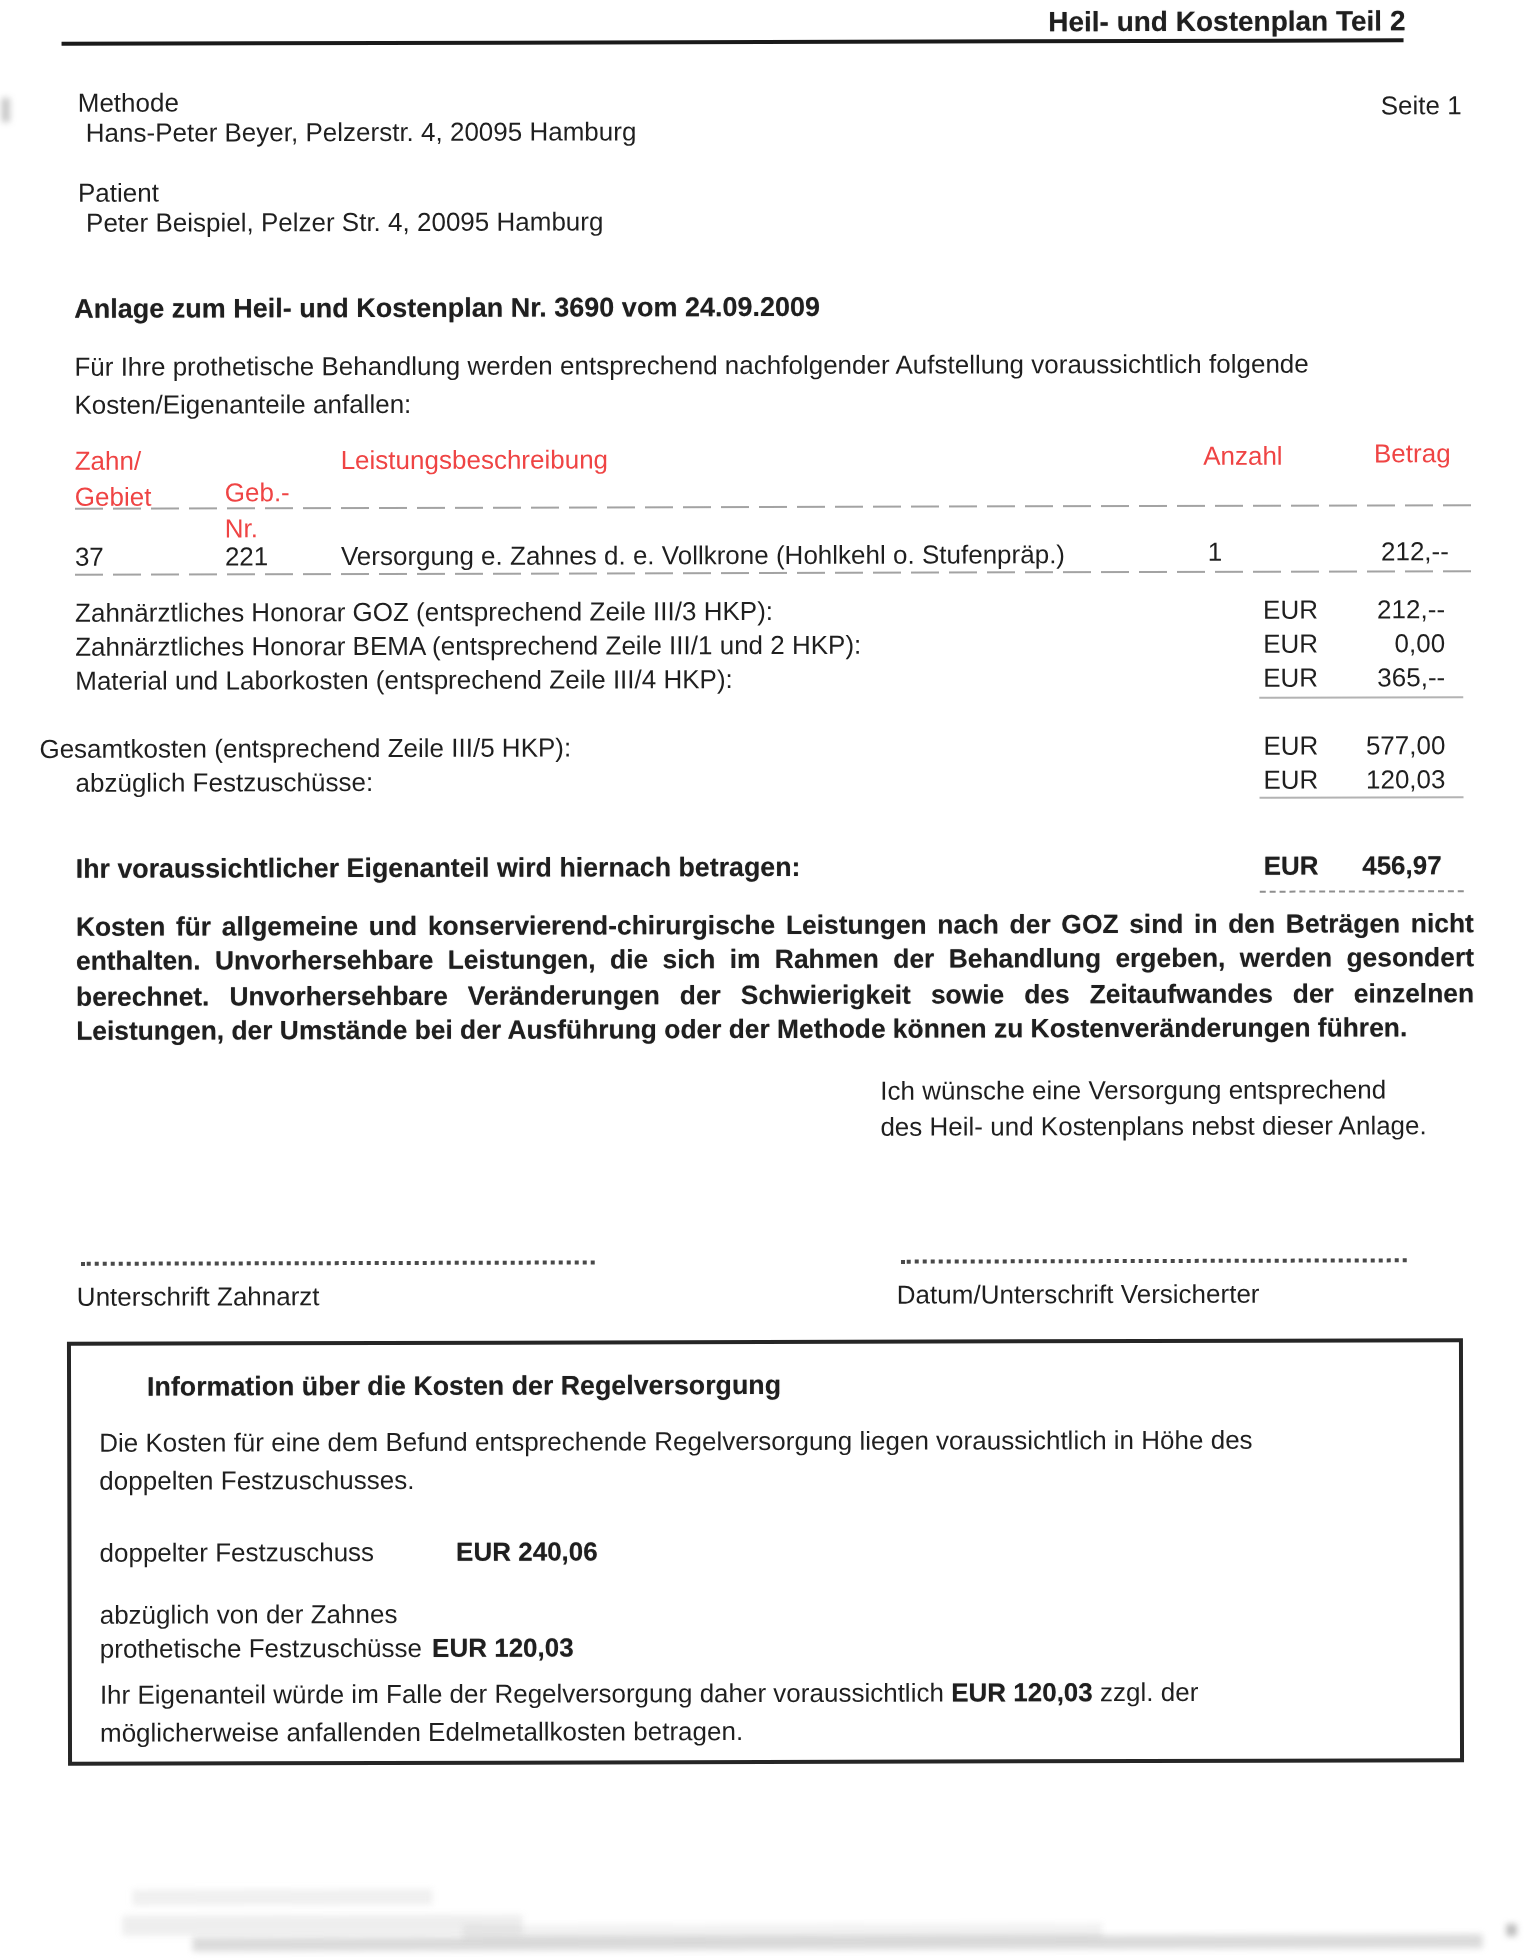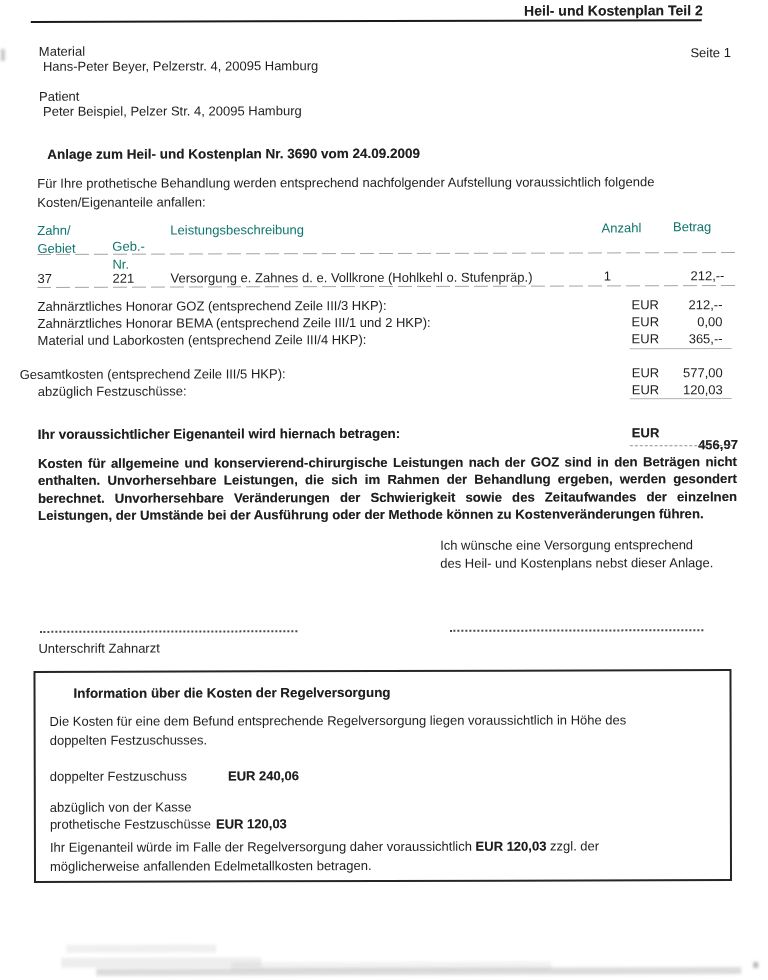--- a/index.html
+++ b/index.html
@@ -14,25 +14,25 @@
   .soft{text-shadow:0 0 .4px rgba(0,0,0,.45);}
 
   
   .rule-top{left:32px;top:20px;width:671px;height:2px;background:#1a1a1a;}
   .doc-title{right:64px;top:3px;font-size:14px;font-weight:bold;}
   .seite{right:36px;top:45px;}
   .addr-label{left:40px;}
   .addr-line{left:44px;}
 
   
-  .annex-title{left:48px;top:145px;font-size:13.5px;font-weight:bold;}
+  .annex-title{left:38px;top:145px;font-size:13.5px;font-weight:bold;}
   .intro{left:38px;top:173px;width:655px;line-height:19px;}
 
   
-  .th{color:#0f766e;}
+  .th{color:#ef4444;}
   .hdr2{line-height:18px;}
   .rule-gray{height:1px;background:#b3b3b3;}
   .rule-dash{height:1px;background:repeating-linear-gradient(90deg,#a3a3a3 0 14px,rgba(0,0,0,0) 14px 19px);}
   .amt{text-align:right;width:84px;}
 
   
   .notice{left:38px;top:454px;width:699px;font-weight:bold;text-align:justify;line-height:17.4px;font-size:13.2px;}
 
   
   .wish{left:440px;line-height:18px;}
@@ -50,40 +50,40 @@
 </style>
 </head>
 <body>
 
 <div class="page">
 
   <div class="abs rule-top"></div>
   <div class="abs doc-title soft">Heil- und Kostenplan Teil 2</div>
   <div class="abs seite">Seite 1</div>
 
-  <div class="abs addr-label" style="top:42px;">Material</div>
+  <div class="abs addr-label" style="top:42px;">Methode</div>
   <div class="abs addr-line" style="top:57px;">Hans-Peter Beyer, Pelzerstr. 4, 20095 Hamburg</div>
 
   <div class="abs addr-label" style="top:87px;">Patient</div>
   <div class="abs addr-line" style="top:102px;">Peter Beispiel, Pelzer Str. 4, 20095 Hamburg</div>
 
   <div class="abs annex-title soft">Anlage zum Heil- und Kostenplan Nr. 3690 vom 24.09.2009</div>
   <div class="abs intro">Für Ihre prothetische Behandlung werden entsprechend nachfolgender Aufstellung voraussichtlich folgende Kosten/Eigenanteile anfallen:</div>
 
   <div class="abs th hdr2" style="left:38px;top:221px;">
     <div>Zahn/</div>
     <div>Gebiet</div>
   </div>
   <div class="abs th hdr2" style="left:113px;top:221px;margin-top:16px;">
     <div>Geb.-</div>
     <div>Nr.</div>
   </div>
   <div class="abs th" style="left:171px;top:221px;">Leistungsbeschreibung</div>
   <div class="abs th" style="left:588px;top:220px;width:54px;text-align:right;">Anzahl</div>
-  <div class="abs th" style="right:56px;top:219px;margin-left:19px;">Betrag</div>
+  <div class="abs th" style="right:42px;top:219px;margin-left:19px;">Betrag</div>
   <div class="abs rule-dash" style="left:38px;top:253px;width:699px;"></div>
 
   <div class="abs" style="left:38px;top:269px;">
     <span>37</span>
   </div>
   <div class="abs" style="left:113px;top:269px;">221</div>
   <div class="abs" style="left:171px;top:269px;">Versorgung e. Zahnes d. e. Vollkrone (Hohlkehl o. Stufenpräp.)</div>
   <div class="abs" style="left:586px;top:268px;width:44px;text-align:center;">1</div>
   <div class="abs amt" style="right:43px;top:268px;">212,--</div>
   <div class="abs rule-dash" style="left:38px;top:286px;width:699px;"></div>
@@ -105,40 +105,41 @@
   <div class="abs" style="left:632px;top:365px;">EUR</div>
   <div class="abs amt" style="right:45px;top:365px;">577,00</div>
 
   <div class="abs" style="left:38px;top:382px;">abzüglich Festzuschüsse:</div>
   <div class="abs" style="left:632px;top:382px;">EUR</div>
   <div class="abs amt" style="right:45px;top:382px;">120,03</div>
   <div class="abs rule-gray" style="left:630px;top:399px;width:102px;"></div>
 
   <div class="abs b soft" style="left:38px;top:425px;font-size:13.4px;">Ihr voraussichtlicher Eigenanteil wird hiernach betragen:</div>
   <div class="abs b soft" style="left:632px;top:425px;">EUR</div>
-  <div class="abs amt b soft" style="right:30px;top:425px;margin-top:12px;">456,97</div>
+  <div class="abs amt b soft" style="right:47px;top:425px;">456,97</div>
   <div class="abs" style="left:630px;top:446px;width:102px;border-bottom:1px dashed #8f8f8f;"></div>
 
   <div class="abs notice soft">Kosten für allgemeine und konservierend-chirurgische Leistungen nach der GOZ sind in den Beträgen nicht enthalten. Unvorhersehbare Leistungen, die sich im Rahmen der Behandlung ergeben, werden gesondert berechnet. Unvorhersehbare Veränderungen der Schwierigkeit sowie des Zeitaufwandes der einzelnen Leistungen, der Umstände bei der Ausführung oder der Methode können zu Kostenveränderungen führen.</div>
 
   <div class="abs wish" style="top:537px;">Ich wünsche eine Versorgung entsprechend</div>
   <div class="abs wish" style="top:555px;">des Heil- und Kostenplans nebst dieser Anlage.</div>
 
   <div class="abs dotline" style="left:40px;top:630px;width:257px;"></div>
   <div class="abs dotline" style="left:450px;top:630px;width:253px;"></div>
   <div class="abs" style="left:38px;top:639px;">Unterschrift Zahnarzt</div>
+  <div class="abs" style="left:448px;top:639px;">Datum/Unterschrift Versicherter</div>
 
   <div class="abs infobox">
     <div class="inner">
       <div class="ib b soft" style="left:0;top:12px;font-size:13.4px;padding-left:24px;">Information über die Kosten der Regelversorgung</div>
       <div class="ib" style="left:0;top:40px;width:622px;line-height:18.5px;">Die Kosten für eine dem Befund entsprechende Regelversorgung liegen voraussichtlich in Höhe des doppelten Festzuschusses.</div>
       <div class="ib" style="left:0;top:95px;">
         <span>doppelter Festzuschuss</span><span class="b soft" style="margin-left:5px;padding-left:36px;">EUR 240,06</span>
       </div>
-      <div class="ib" style="left:0;top:126px;">abzüglich von der Kasse</div>
+      <div class="ib" style="left:0;top:126px;">abzüglich von der Zahnes</div>
       <div class="ib" style="left:0;top:143px;">
         <span>prothetische Festzuschüsse</span><span class="b soft" style="margin-left:5px;">EUR 120,03</span>
       </div>
       <div class="ib" style="left:0;top:166px;width:628px;line-height:18.5px;">
         <span>Ihr Eigenanteil würde im Falle der Regelversorgung daher voraussichtlich</span>
         <span class="b soft">EUR 120,03</span>
         <span>zzgl. der möglicherweise anfallenden Edelmetallkosten betragen.</span>
       </div>
     </div>
   </div>

